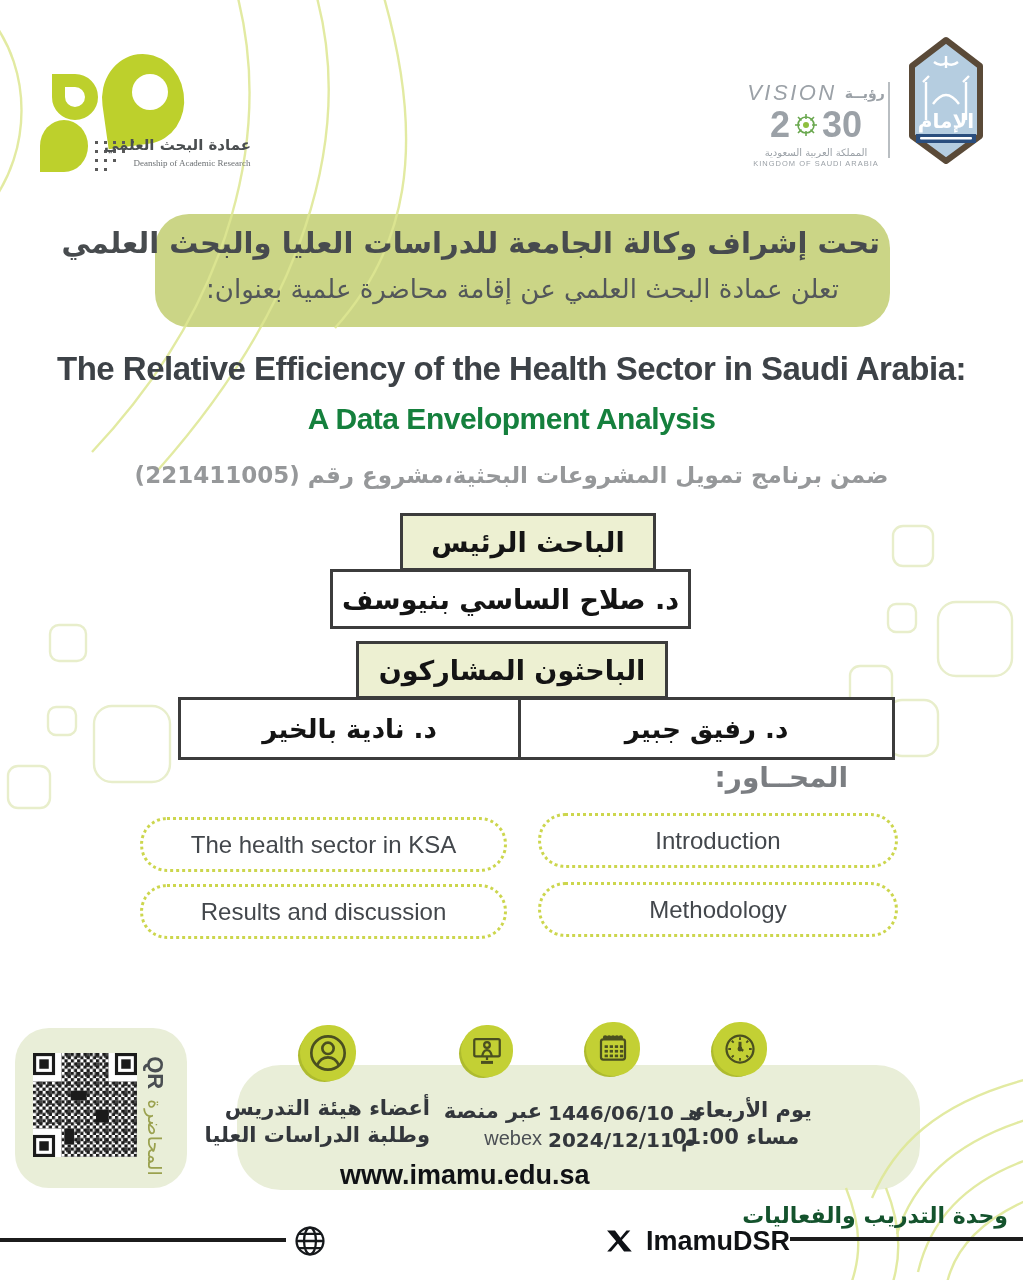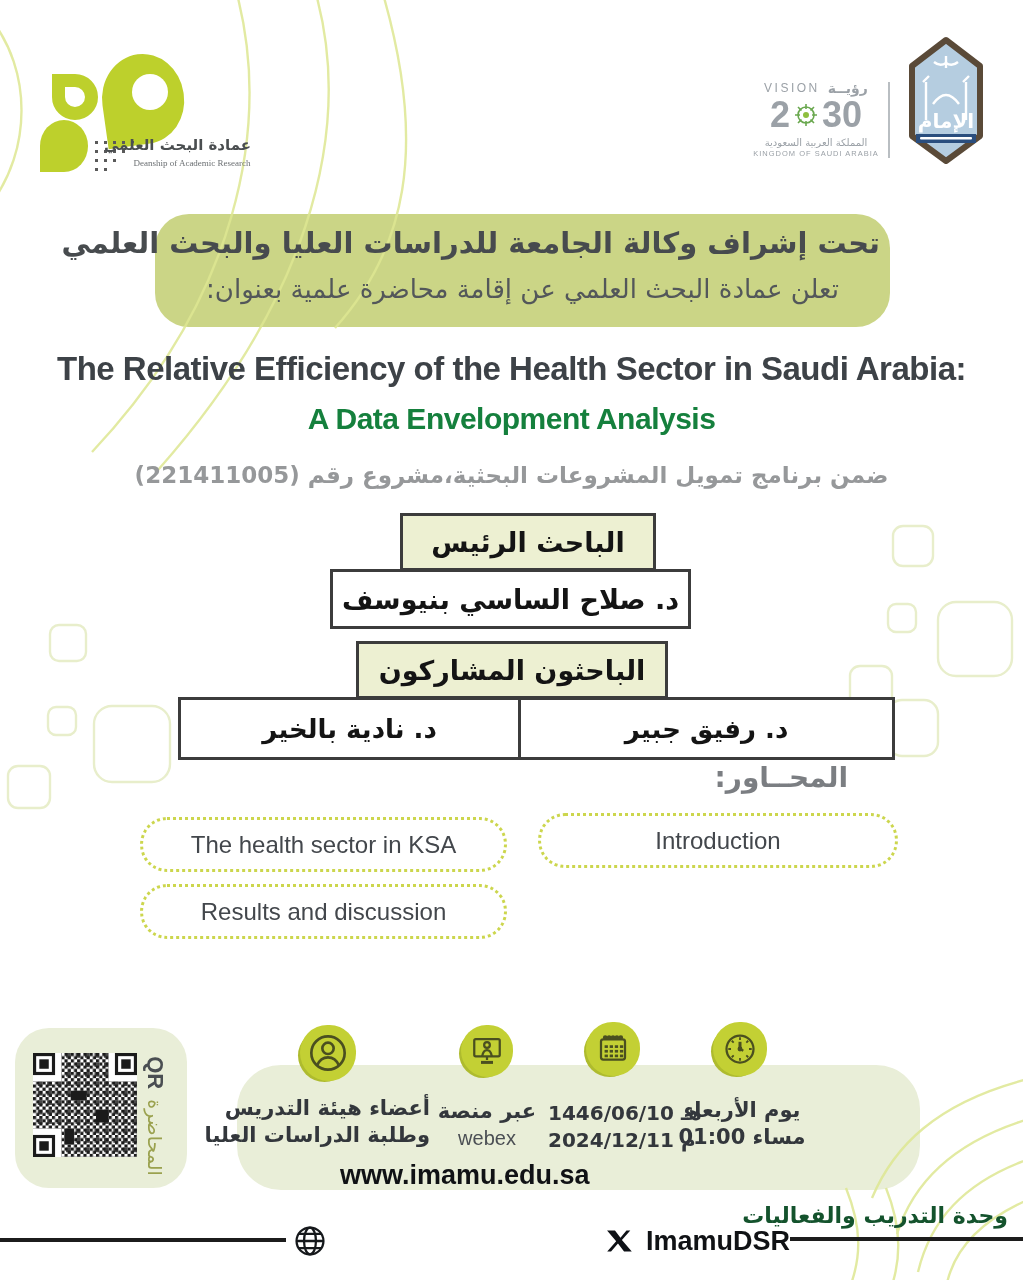--- a/index.html
+++ b/index.html
@@ -26,21 +26,21 @@
   .fillg{background:#edf0d2;} .fillw{background:#ffffff;}
   
   .topics-h{right:175px;top:761px;font-size:28px;font-weight:bold;color:#7b7e82;direction:rtl;}
   .tbox{border:3px dotted #ccd64d;border-radius:27px;background:#ffffff;box-sizing:border-box;
         display:flex;align-items:center;justify-content:center;font-size:24px;font-weight:500;color:#43474c;
         font-family:"Liberation Sans",sans-serif;}
   
   .panel{background:#e9eed8;border-radius:34px;}
   .icirc{width:56px;height:56px;border-radius:50% 48% 50% 52%;background:#c3d034;
          box-shadow:-4px 3px 0 -2px #aebb2e;display:flex;align-items:center;justify-content:center;}
-  .fcol{font-weight:bold;color:#33373c;text-align:center;direction:rtl;white-space:nowrap;}
+  .fcol{font-weight:bold;color:#33373c;direction:rtl;white-space:nowrap;}
   .rot-label{display:flex;align-items:center;gap:10px;transform:rotate(90deg);transform-origin:center;}
   
   .rule{background:#1c1c1c;height:4px;}
   .site{font-family:"Liberation Sans",sans-serif;font-weight:bold;font-size:27px;color:#101215;}
   .unit{font-size:22px;font-weight:bold;color:#14532d;direction:rtl;}
   svg{display:block;}
 </style>
 </head>
 <body>
 
@@ -84,21 +84,21 @@
     <div class="abs leaf" style="left:4px;top:72px;width:48px;height:52px;border-radius:50% 50% 50% 0;"></div>
     <div class="abs" style="left:56px;top:90px;width:46px;height:38px;
                 background-image:radial-gradient(#5a5a5a 1.6px, transparent 1.8px);background-size:9px 9px;
                 clip-path:polygon(0 0,100% 0,30% 100%,0 100%);"></div>
     <div class="abs" style="left:97px;top:88px;width:118px;text-align:center;font-size:15px;font-weight:bold;color:#4a4e50;direction:rtl;white-space:nowrap;">عمادة البحث العلمي</div>
     <div class="abs" style="left:92px;top:110px;width:128px;text-align:center;font-size:9px;color:#6b6f72;font-family:'Liberation Serif',serif;white-space:nowrap;">Deanship of Academic Research</div>
   </div>
 
   <div class="abs z6" style="left:752px;top:80px;width:128px;height:78px;color:#9ba1a7;">
     <div class="ctr" style="gap:8px;">
-      <span class="latin" style="font-size:12px;letter-spacing:2.5px;font-weight:500;">VISION</span>
+      <span class="latin" style="font-size:22px;letter-spacing:2.5px;font-weight:500;font-style:italic;">VISION</span>
       <span style="font-size:14px;font-weight:bold;">رؤيــة</span>
     </div>
     <div class="ctr" style="gap:2px;margin-top:-2px;">
       <span class="latin" style="font-size:36px;font-weight:bold;">2</span>
       <svg width="28" height="28" viewBox="0 0 28 28">
         <g stroke="#6aa84f" stroke-width="1.6" fill="none">
           <circle cx="14" cy="14" r="8"></circle>
           <path d="M14,3 L14,8 M14,20 L14,25 M3,14 L8,14 M20,14 L25,14 M6,6 L9.5,9.5 M18.5,18.5 L22,22 M22,6 L18.5,9.5 M9.5,18.5 L6,22"></path>
         </g>
         <circle cx="14" cy="14" r="3" fill="#8fbf3f"></circle>
@@ -137,20 +137,21 @@
   <div class="abs z6 obox fillg" style="left:400px;top:513px;width:256px;height:58px;font-size:27px;">الباحث الرئيس</div>
   <div class="abs z6 obox fillw" style="left:330px;top:569px;width:361px;height:60px;font-size:27px;">د. صلاح الساسي بنيوسف</div>
   <div class="abs z6 obox fillg" style="left:356px;top:641px;width:312px;height:58px;font-size:27px;">الباحثون المشاركون</div>
   <div class="abs z6 obox fillw" style="left:518px;top:697px;width:377px;height:63px;font-size:26px;">د. رفيق جبير</div>
   <div class="abs z6 obox fillw" style="left:178px;top:697px;width:343px;height:63px;font-size:26px;">د. نادية بالخير</div>
 
   <div class="abs z6 topics-h">المحــاور:</div>
   <div class="abs z6 tbox" style="left:140px;top:817px;width:367px;height:55px;">The health sector in KSA</div>
   <div class="abs z6 tbox" style="left:538px;top:813px;width:360px;height:55px;">Introduction</div>
   <div class="abs z6 tbox" style="left:140px;top:884px;width:367px;height:55px;">Results and discussion</div>
+  <div class="abs z6 tbox" style="left:538px;top:882px;width:360px;height:55px;">Methodology</div>
 
   <div class="abs z3 panel" style="left:15px;top:1028px;width:172px;height:160px;"></div>
   <div class="abs z3 panel" style="left:237px;top:1065px;width:683px;height:125px;border-radius:44px;"></div>
 
   <svg class="abs z6" width="104" height="114" viewBox="0 0 33 33" style="left:33px;top:1048px;">
     <defs>
       <pattern id="qrp" width="2" height="2" patternUnits="userSpaceOnUse">
         <rect width="1" height="1" fill="#1b1b1b"></rect>
           <rect x="1" y="1" width="1" height="1" fill="#1b1b1b"></rect>
       </pattern>

